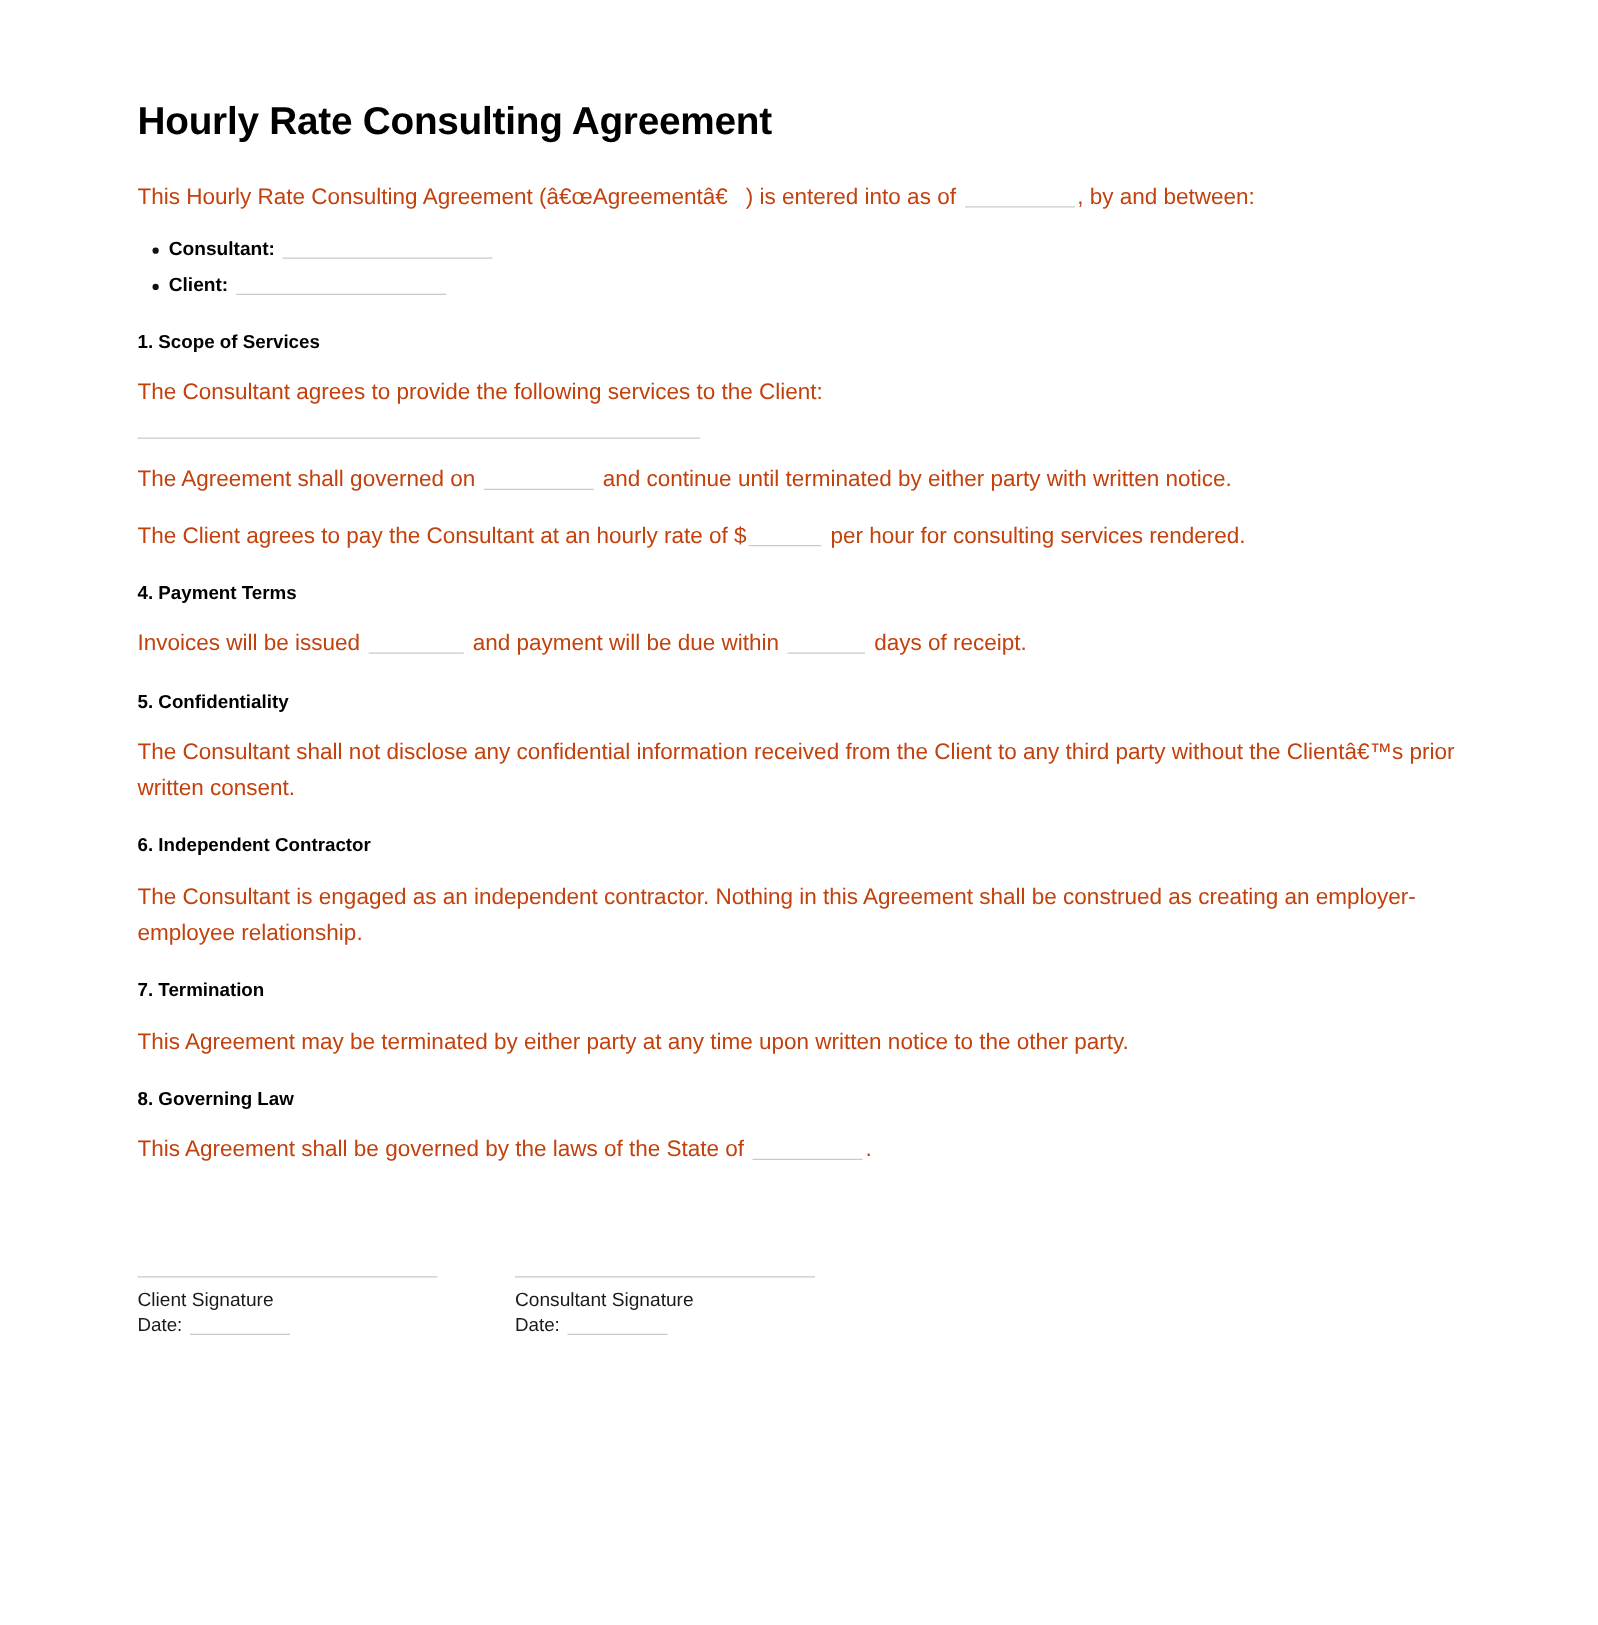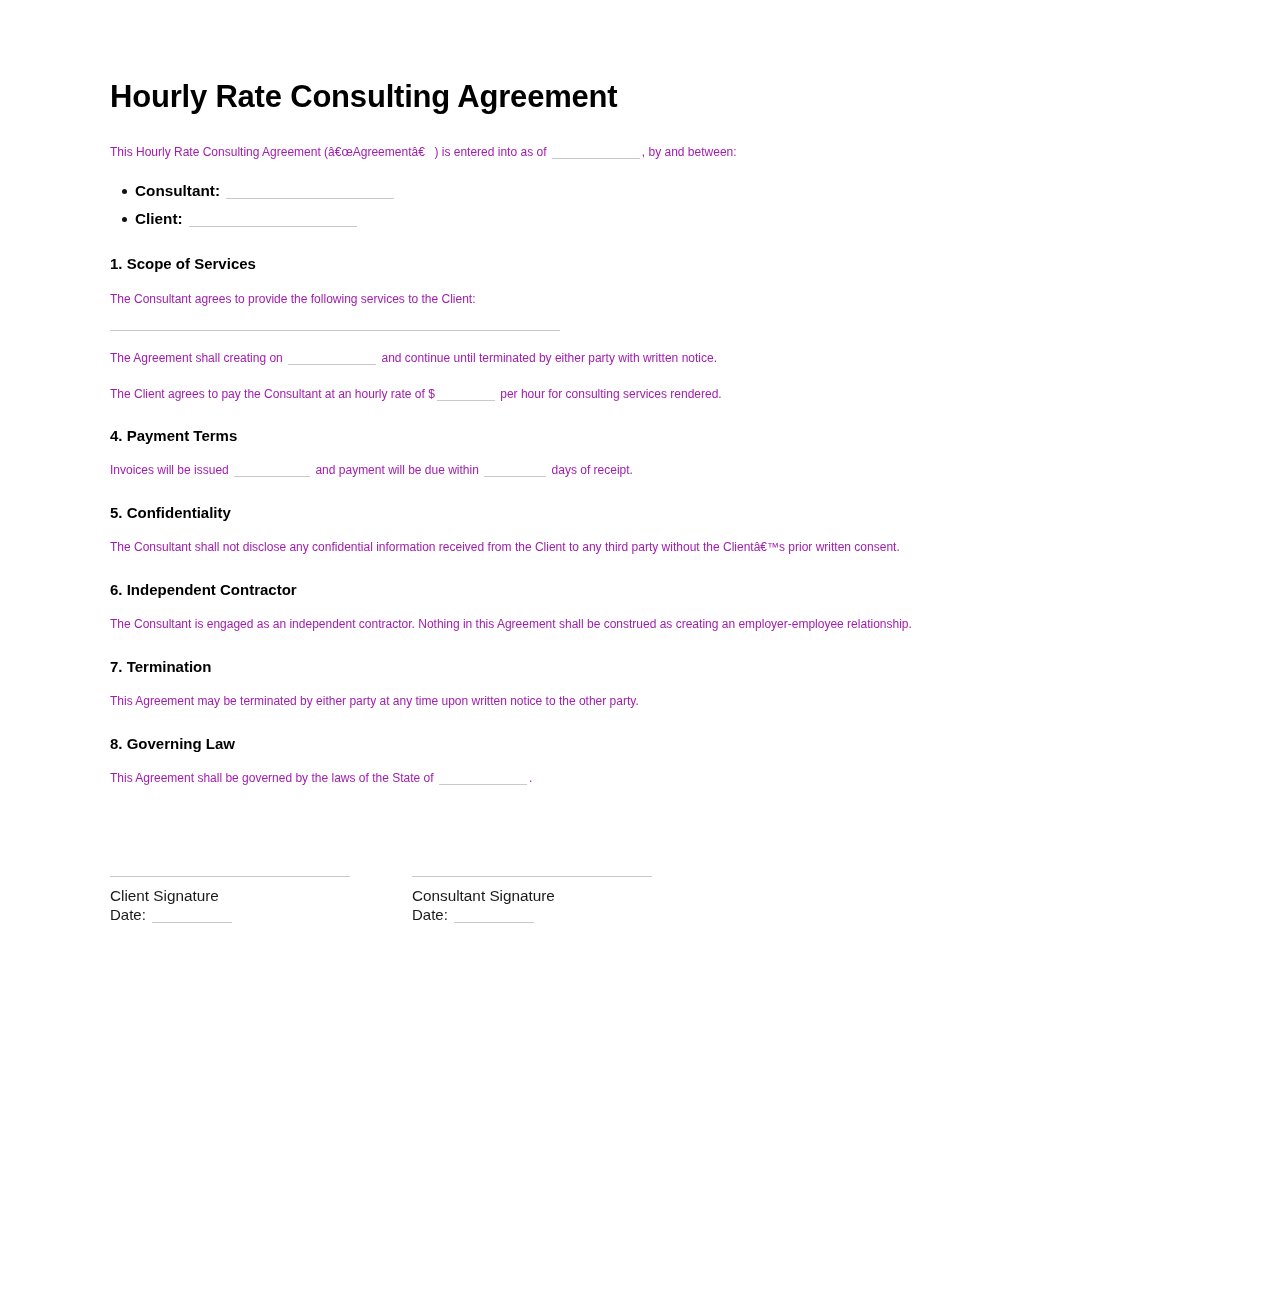--- a/index.html
+++ b/index.html
@@ -24,24 +24,24 @@
   }
   .doc-title {
     font-size: 31px;
     font-weight: bold;
     line-height: 1.2;
     letter-spacing: -0.2px;
     margin: 0 0 28px 0;
     color: #000000;
   }
   p.para {
-    font-size: 12px;
+    font-size: 18px;
     line-height: 1.62;
     margin: 0 0 16px 0;
-    color: #a21caf;
+    color: #c2410c;
   }
   .party-list {
     list-style: none;
     margin: 14px 0 22px 0;
     padding: 0;
   }
   .party-list li {
     position: relative;
     padding-left: 25px;
     font-size: 15.3px;
@@ -142,21 +142,21 @@
     <li>
       <span class="party-label">Client:</span><span class="blank blank-client"></span>
     </li>
   </ul>
 
   <h2 class="section-heading">1. Scope of Services</h2>
   <p class="para">The Consultant agrees to provide the following services to the Client:</p>
   <span class="blank-line-full"></span>
 
   <p class="para">
-    <span>The Agreement shall creating on</span>
+    <span>The Agreement shall governed on</span>
     <span class="blank blank-term"></span>
     <span>and continue until terminated by either party with written notice.</span>
   </p>
 
   <p class="para">
     <span>The Client agrees to pay the Consultant at an hourly rate of $</span><span class="blank blank-rate"></span>
     <span>per hour for consulting services rendered.</span>
   </p>
 
   <h2 class="section-heading">4. Payment Terms</h2>

